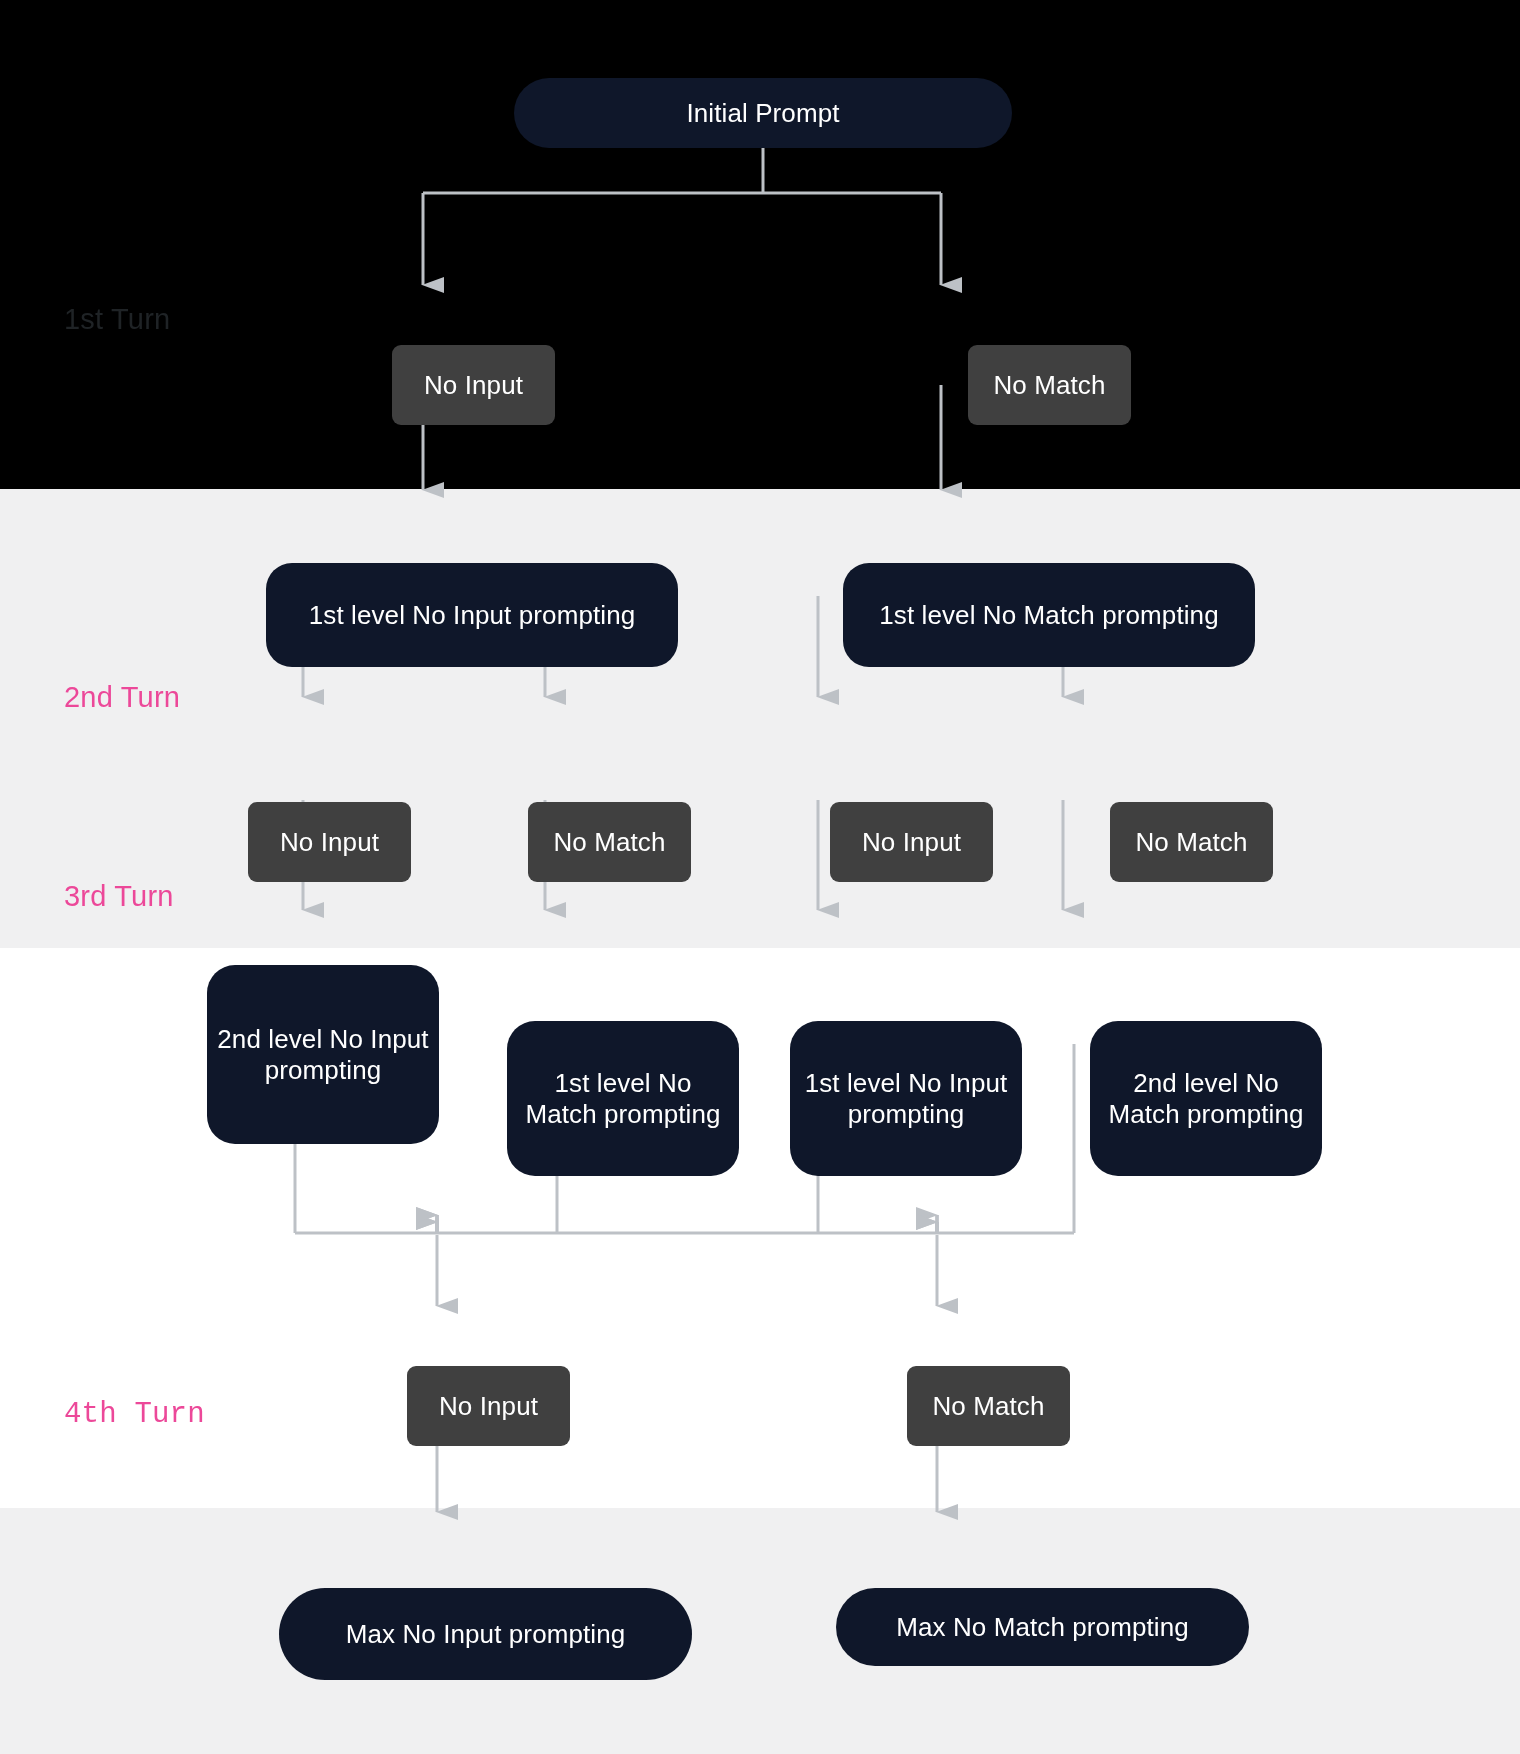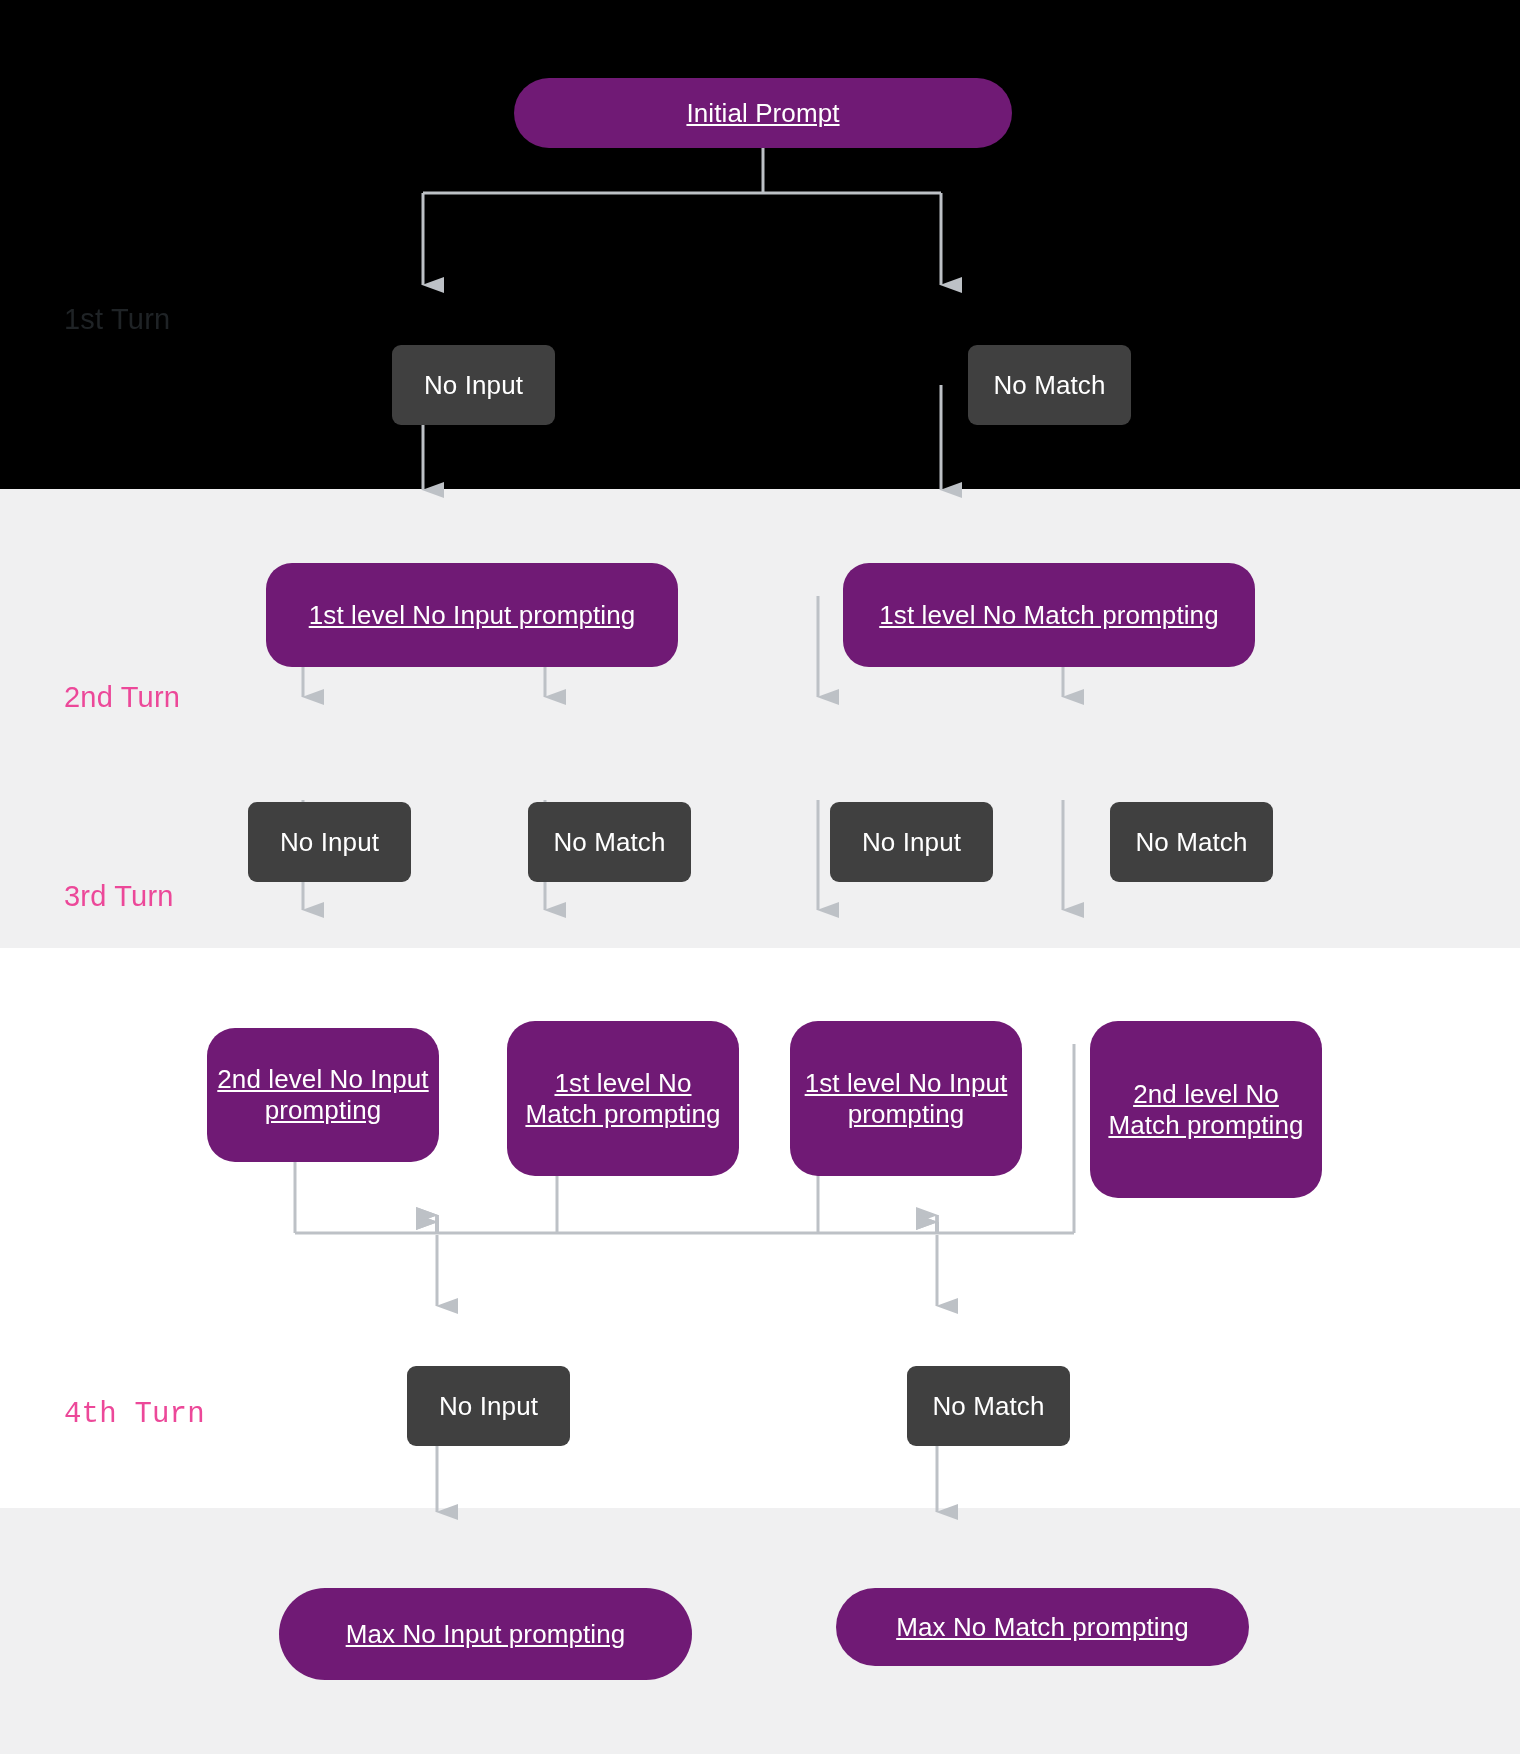--- a/index.html
+++ b/index.html
@@ -49,22 +49,21 @@
     justify-content: center;
     text-align: center;
     color: #ffffff;
     box-sizing: border-box;
     line-height: 1.18;
     font-size: 26px;
     letter-spacing: 0.1px;
     padding: 2px 10px;
   }
   .node-prompt {
-    background: #701a75;
-    text-decoration: underline;
+    background: #0f172a;
   }
   .node-event {
     background: #404040;
     border-radius: 9px;
     font-size: 26px;
   }
   .r-pill  { border-radius: 999px; }
   .r-soft  { border-radius: 26px; }
   .r-soft2 { border-radius: 28px; }
 </style>
@@ -207,24 +206,24 @@
   <div class="node node-event" style="left:968px;top:345px;width:163px;height:80px;">No Match</div>
 
   <div class="node node-prompt r-soft" style="left:266px;top:563px;width:412px;height:104px;">1st level No Input prompting</div>
   <div class="node node-prompt r-soft" style="left:843px;top:563px;width:412px;height:104px;">1st level No Match prompting</div>
 
   <div class="node node-event" style="left:248px;top:802px;width:163px;height:80px;">No Input</div>
   <div class="node node-event" style="left:528px;top:802px;width:163px;height:80px;">No Match</div>
   <div class="node node-event" style="left:830px;top:802px;width:163px;height:80px;">No Input</div>
   <div class="node node-event" style="left:1110px;top:802px;width:163px;height:80px;">No Match</div>
 
-  <div class="node node-prompt r-soft2" style="left:207px;top:1028px;width:232px;height:134px;">2nd level No Input prompting</div>
+  <div class="node node-prompt r-soft2" style="left:207px;top:965px;width:232px;height:179px;">2nd level No Input prompting</div>
   <div class="node node-prompt r-soft2" style="left:507px;top:1021px;width:232px;height:155px;">1st level No Match prompting</div>
   <div class="node node-prompt r-soft2" style="left:790px;top:1021px;width:232px;height:155px;">1st level No Input prompting</div>
-  <div class="node node-prompt r-soft2" style="left:1090px;top:1021px;width:232px;height:177px;">2nd level No Match prompting</div>
+  <div class="node node-prompt r-soft2" style="left:1090px;top:1021px;width:232px;height:155px;">2nd level No Match prompting</div>
 
   <div class="node node-event" style="left:407px;top:1366px;width:163px;height:80px;">No Input</div>
   <div class="node node-event" style="left:907px;top:1366px;width:163px;height:80px;">No Match</div>
 
   <div class="node node-prompt r-pill" style="left:279px;top:1588px;width:413px;height:92px;">Max No Input prompting</div>
   <div class="node node-prompt r-pill" style="left:836px;top:1588px;width:413px;height:78px;">Max No Match prompting</div>
 
 </div>
 
 </body></html>

